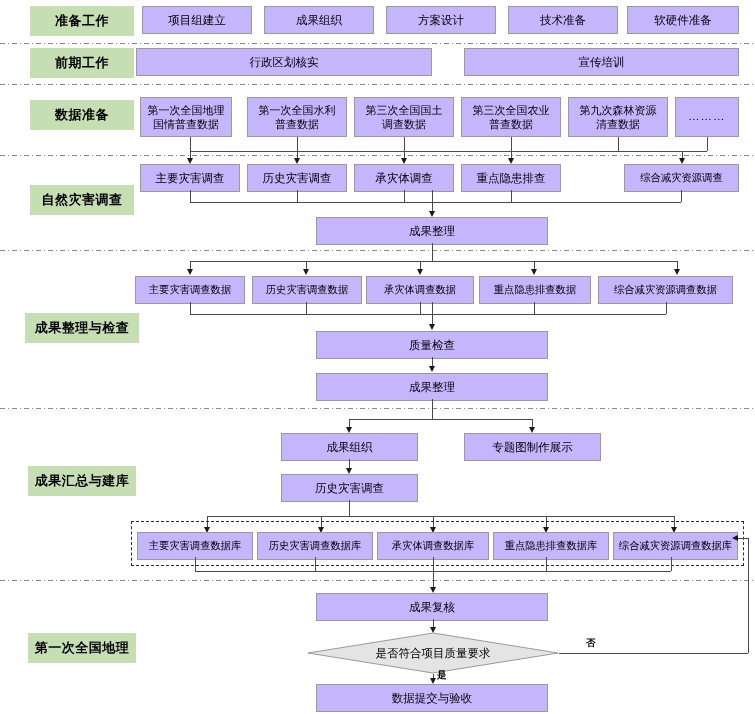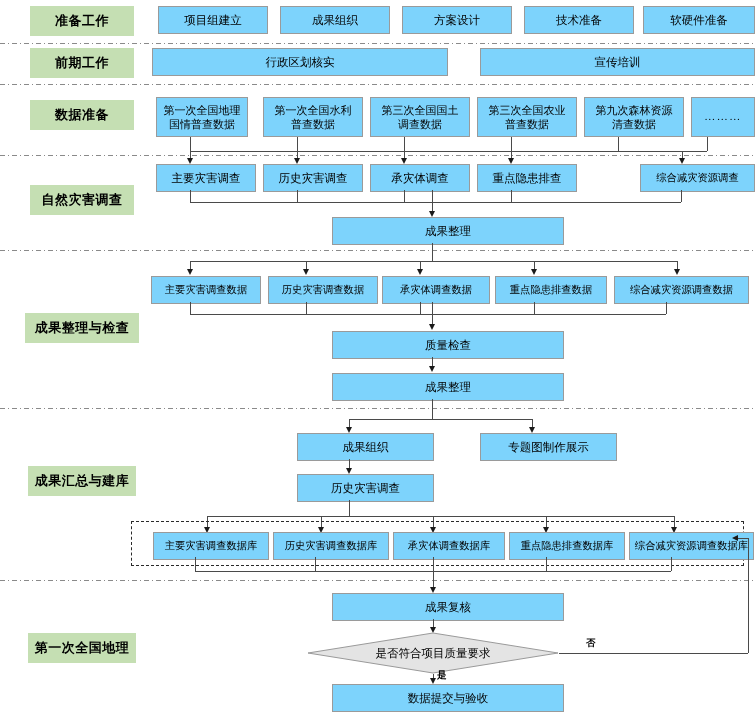--- a/index.html
+++ b/index.html
@@ -23,32 +23,31 @@
     font-size:13px;
     display:flex;
     align-items:center;
     justify-content:center;
     letter-spacing:.5px;
     white-space:nowrap;
   }
   
   .node{
     position:absolute;
-    background:#7dd3fc;
+    background:#c4b5fd;
     border:1px solid #9a9a9a;
     color:#000;
     font-size:11.5px;
     display:flex;
     align-items:center;
     justify-content:center;
     text-align:center;
     line-height:1.25;
     box-sizing:border-box;
     padding:13px 2px;
-    margin-left:16px;
   }
   .node.two-line{line-height:1.3;}
   .node.small{font-size:11px;}
   .node.tiny{font-size:10.3px;}
   .node.dots{letter-spacing:1.5px;font-size:11px;}
   
   .diamond-wrap{position:absolute;}
   .diamond-wrap svg{display:block;}
   .diamond-text{
     position:absolute;

